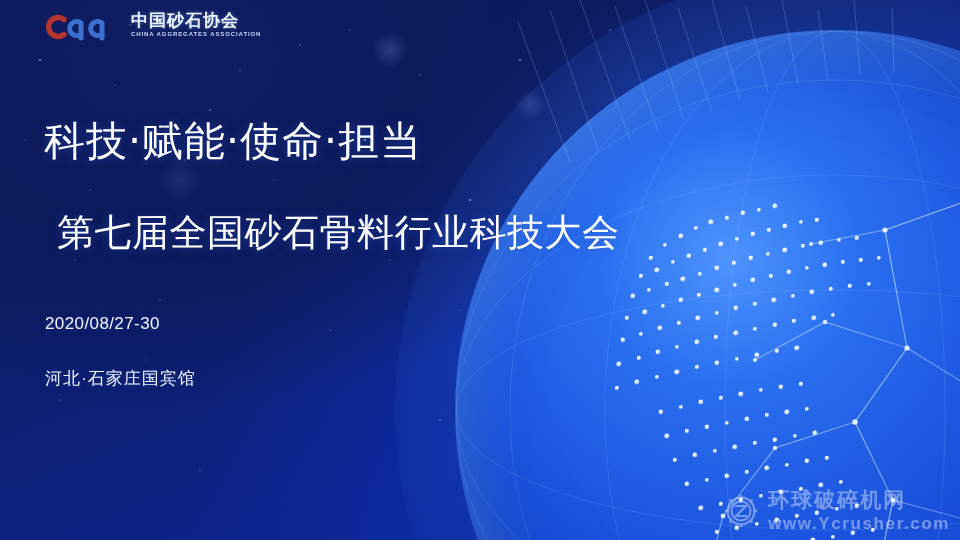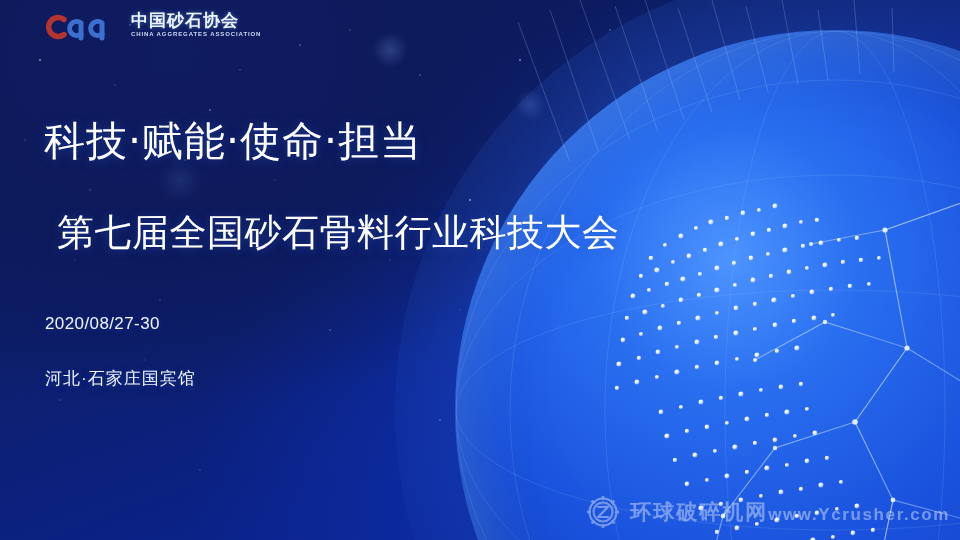--- a/index.html
+++ b/index.html
@@ -213,21 +213,21 @@
   
   .watermark {
     position: absolute;
     right: 10px;
     bottom: 8px;
     display: flex;
     align-items: center;
     gap: 7px;
     opacity: .40;
   }
-  .wm-text { display: flex; line-height: 1; }
+  .wm-text { display: flex; flex-direction: column; line-height: 1; }
   .wm-cn {
     font-size: 21px;
     font-weight: 700;
     color: #ffffff;
     letter-spacing: 2px;
     font-family: "DejaVu Sans", "Liberation Sans", sans-serif;
   }
   .wm-url {
     margin-top: 4px;
     font-size: 17px;

